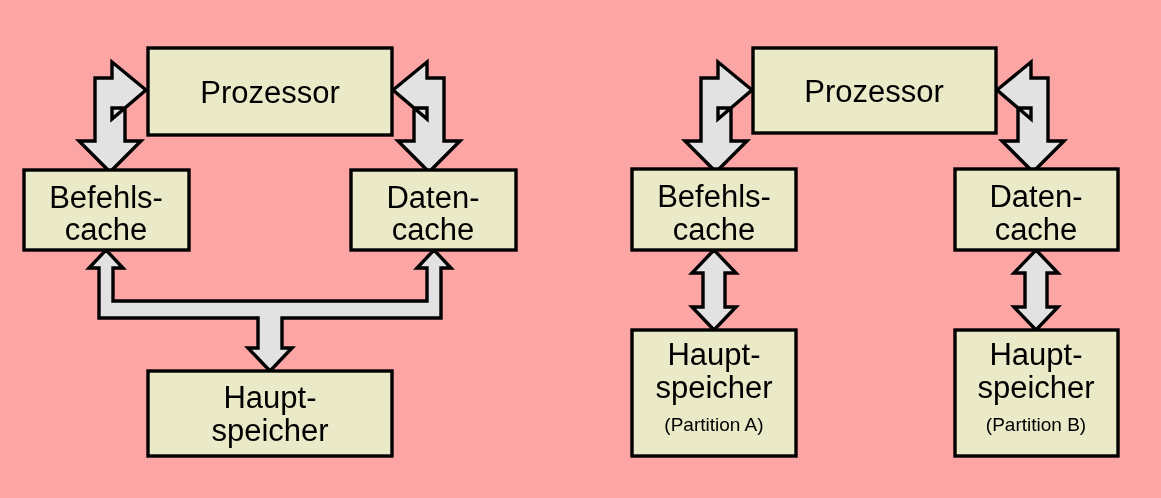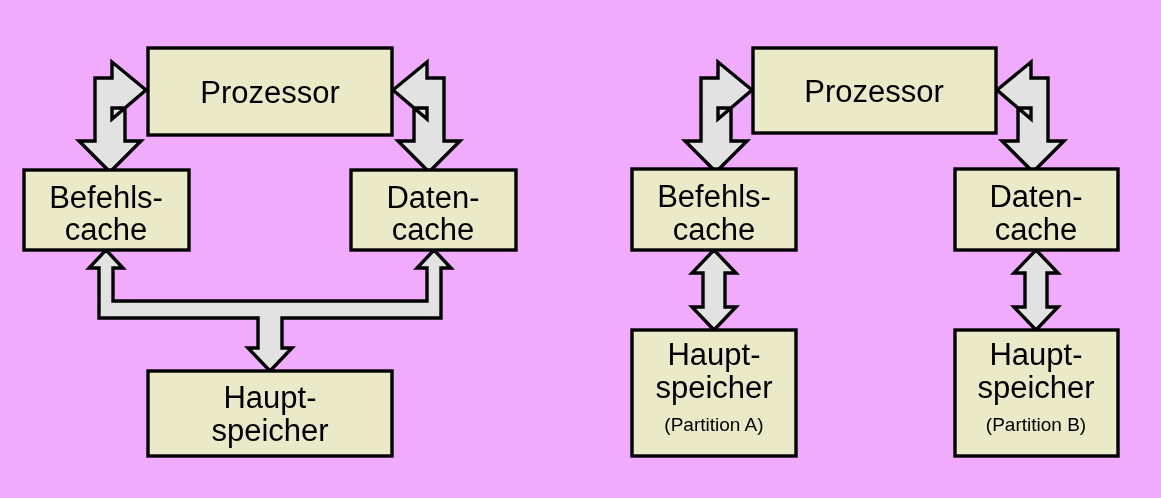--- a/index.html
+++ b/index.html
@@ -10,21 +10,21 @@
   body {
     width: 1161px;
     height: 498px;
     font-family: "Liberation Sans", sans-serif;
     overflow: hidden;
   }
   #stage {
     position: relative;
     width: 1161px;
     height: 498px;
-    background: #f0abfc;
+    background: #fca5a5;
   }
   #stage svg {
     position: absolute;
     left: 0;
     top: 0;
   }
   .node-box {
     fill: #eaeac9;
     stroke: #000000;
     stroke-width: 3.4;

